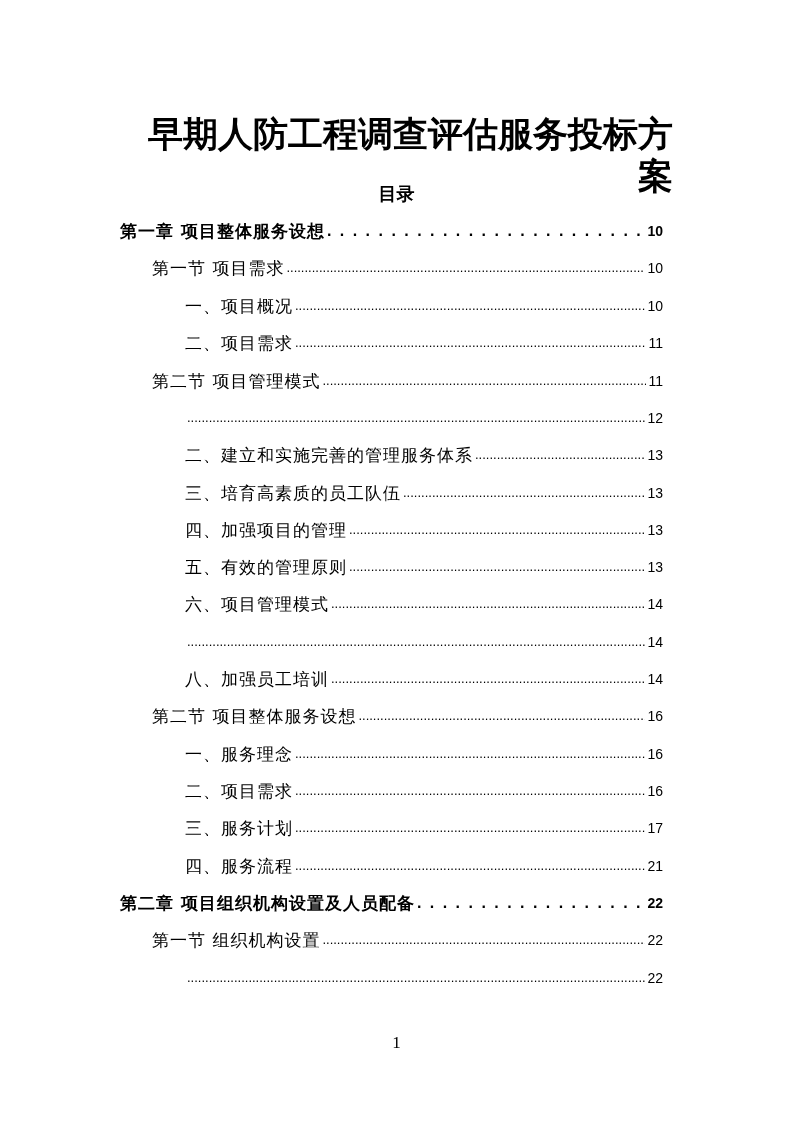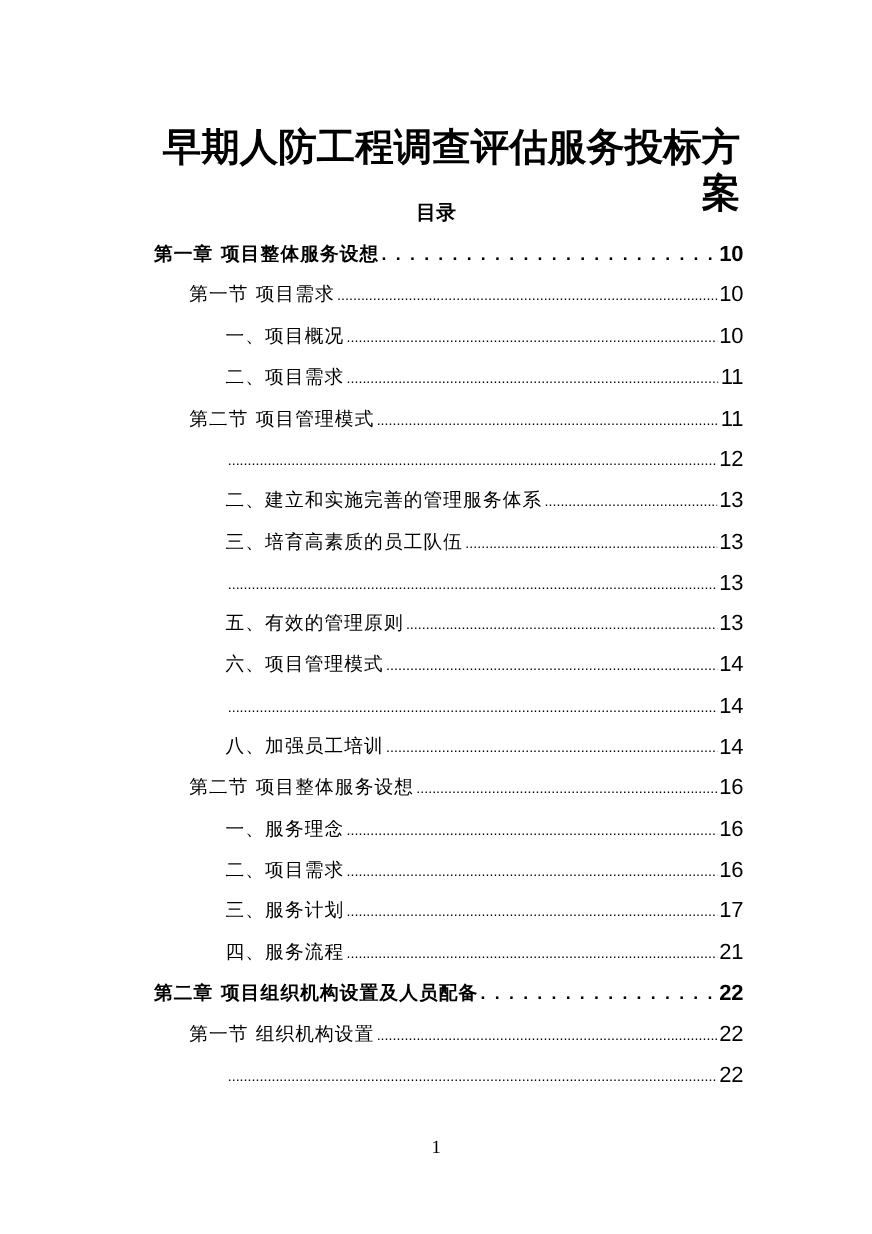--- a/index.html
+++ b/index.html
@@ -11,46 +11,45 @@
       font-size: 35px; line-height: 42px; letter-spacing: 0px;
     }
     .toc-heading {
       position: absolute; left: 0; width: 793px; top: 182px;
       text-align: center;
       font-family: "DejaVu Sans", sans-serif; font-weight: bold;
       font-size: 18px; line-height: 24px;
     }
     .toc { position: absolute; left: 0; top: 0; width: 793px; }
     .row {
-      position: absolute; display: flex; align-items: center;
+      position: absolute; display: flex; align-items: flex-end;
       font-family: "DejaVu Sans", sans-serif;
       font-size: 17px; height: 26px; line-height: 26px;
-      right: 117px;
-      margin-left: 20px;
+      right: 130px;
     }
     .row.l1 { left: 120px; font-weight: bold; }
     .row.l2 { left: 152px; }
     .row.l3 { left: 185px; }
     .row .label { white-space: nowrap; letter-spacing: 1px; }
     .row .leader {
       flex: 1; overflow: hidden; white-space: nowrap;
       margin: 0 2px; color: #000;
       font-family: "Liberation Sans", sans-serif;
     }
     .row .leader::after {
       content: "......................................................................................................................................................................................................";
       letter-spacing: 0px; font-size: 13px;
     }
     .row.l1 .leader::after {
       content: ". . . . . . . . . . . . . . . . . . . . . . . . . . . . . . . . . . . . . . . . . . . . . . . . . . . . . . . . . . .";
       font-size: 16px; letter-spacing: 2px; font-weight: bold;
     }
     .row .page {
       white-space: nowrap; font-family: "Liberation Sans", sans-serif;
-      font-size: 20px;
+      font-size: 14px;
     }
     .page-number {
       position: absolute; left: 0; width: 793px; top: 1033px;
       text-align: center; font-family: "Liberation Serif", serif; font-size: 17px;
     }
   </style>
 </head>
 <body>
 
 <h1 class="title">早期人防工程调查评估服务投标方案</h1>
@@ -90,20 +89,21 @@
       <span class="label">二、建立和实施完善的管理服务体系</span>
       <span class="leader"></span>
       <span class="page">13</span>
     </div>
   <div class="row l3" style="top:480px">
       <span class="label">三、培育高素质的员工队伍</span>
       <span class="leader"></span>
       <span class="page">13</span>
     </div>
   <div class="row l3" style="top:517px">
+      <span class="label">四、加强项目的管理</span>
       <span class="leader"></span>
       <span class="page">13</span>
     </div>
   <div class="row l3" style="top:554px">
       <span class="label">五、有效的管理原则</span>
       <span class="leader"></span>
       <span class="page">13</span>
     </div>
   <div class="row l3" style="top:591px">
       <span class="label">六、项目管理模式</span>

